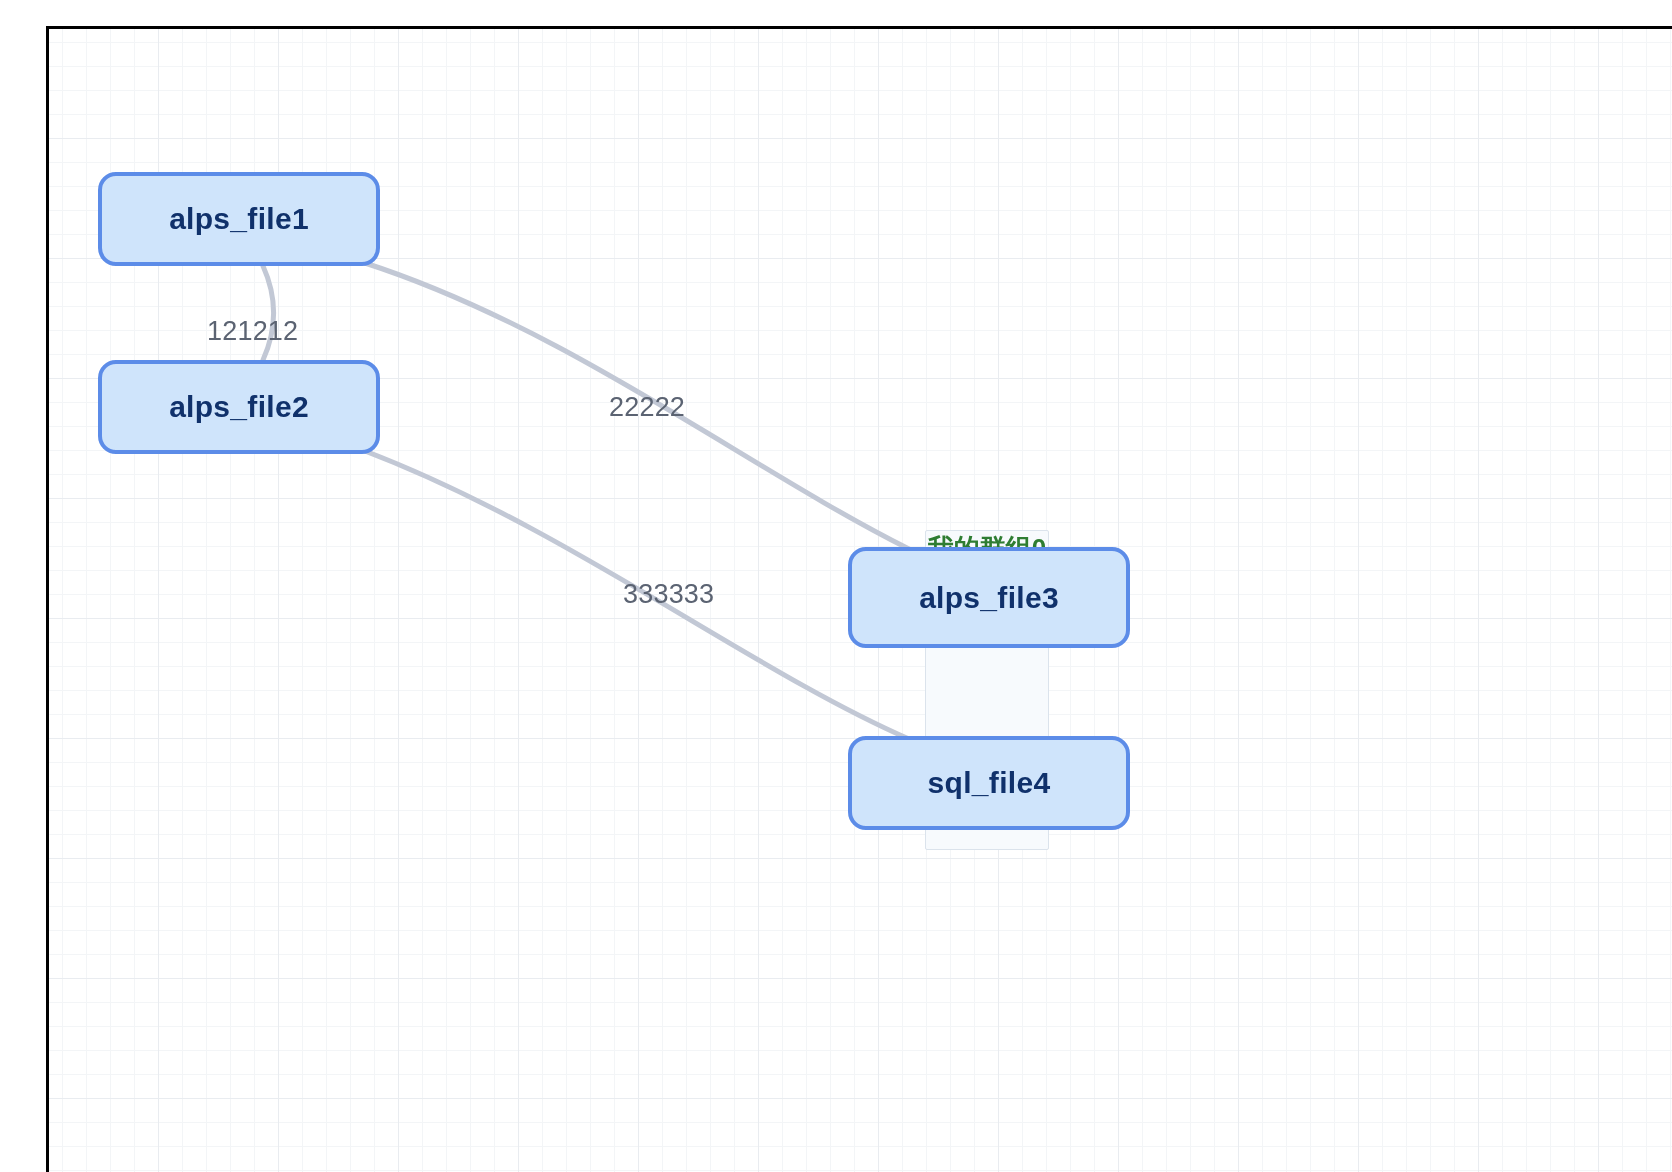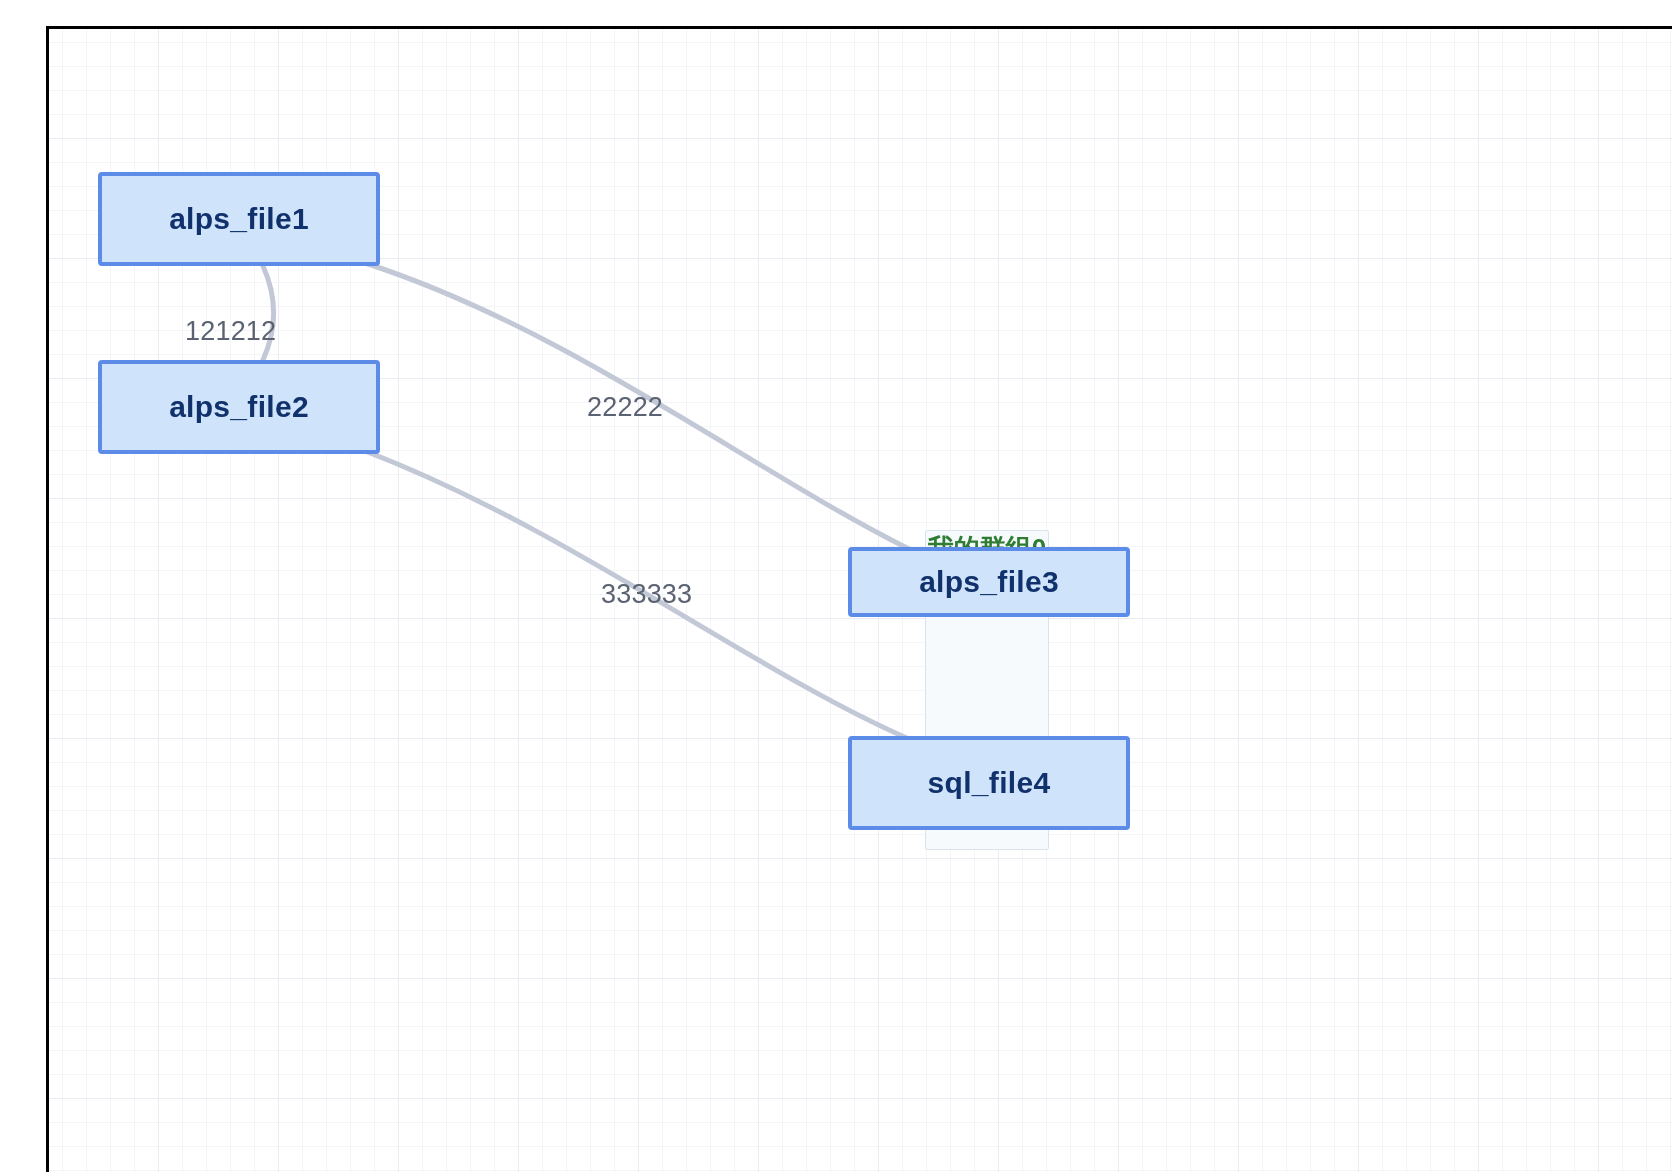--- a/index.html
+++ b/index.html
@@ -68,20 +68,21 @@
   }
 
   
   .edge-label {
     position: absolute;
     color: #5b6372;
     font-size: 27px;
     font-family: "Liberation Sans", "DejaVu Sans", sans-serif;
     white-space: nowrap;
     letter-spacing: 0.2px;
+    margin-left: 22px;
   }
 
   
   .group-box {
     position: absolute;
     background: #f7fafd;
     border: 1px solid #dbe3ec;
     border-radius: 2px;
   }
   .group-label {
@@ -95,21 +96,21 @@
     line-height: 34px;
     font-family: "Liberation Sans", "DejaVu Sans", sans-serif;
     white-space: nowrap;
   }
 
   
   .node {
     position: absolute;
     background: #cfe4fb;
     border: 4px solid #5c8ce8;
-    border-radius: 4px;
+    border-radius: 18px;
     display: flex;
     align-items: center;
     justify-content: center;
     color: #10316b;
     font-size: 30px;
     font-weight: 700;
     letter-spacing: 0.3px;
     font-family: "Liberation Sans", "DejaVu Sans", sans-serif;
     cursor: pointer;
   }
@@ -145,21 +146,21 @@
     <div class="edge-label" style="left:552px; top:550px;">333333</div>
 
     <div class="node" style="left:49px; top:143px; width:282px; height:94px;">
       <span class="node-label">alps_file1</span>
     </div>
 
     <div class="node" style="left:49px; top:331px; width:282px; height:94px;">
       <span class="node-label">alps_file2</span>
     </div>
 
-    <div class="node" style="left:799px; top:518px; width:282px; height:70px;">
+    <div class="node" style="left:799px; top:518px; width:282px; height:101px;">
       <span class="node-label">alps_file3</span>
     </div>
 
     <div class="node" style="left:799px; top:707px; width:282px; height:94px;">
       <span class="node-label">sql_file4</span>
     </div>
 
   </div>
 </div>
 

